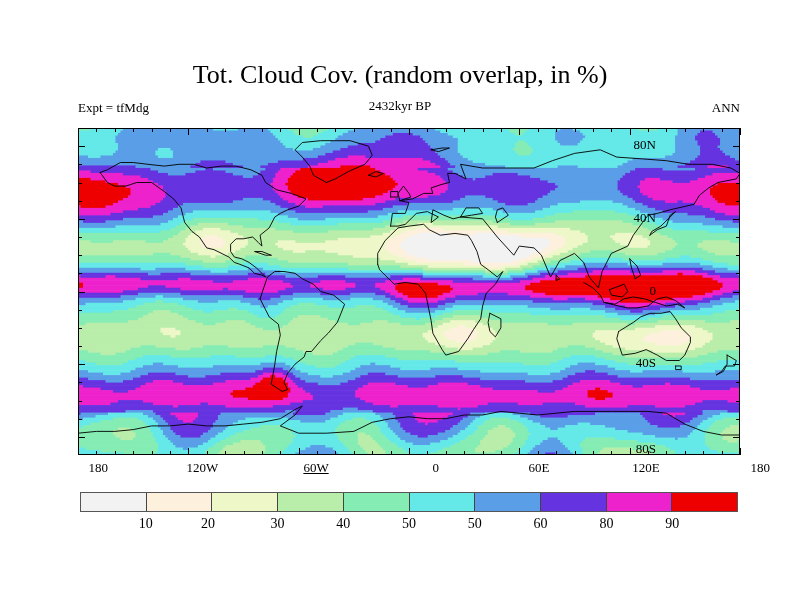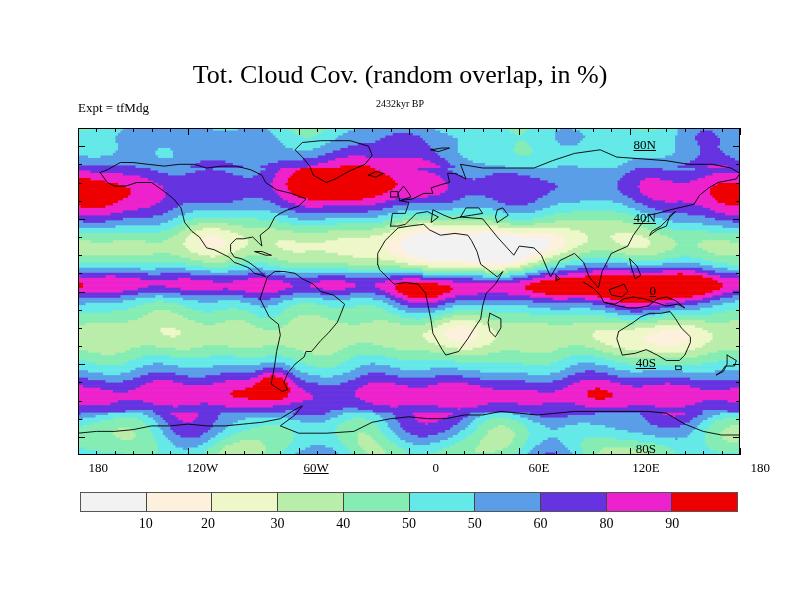--- a/index.html
+++ b/index.html
@@ -3,46 +3,47 @@
 <meta charset="utf-8">
 <style>
   html,body{margin:0;padding:0;background:#ffffff;}
   body{width:800px;height:600px;overflow:hidden;
        font-family:"Liberation Serif","DejaVu Serif",serif;color:#000;}
   #page{position:relative;width:656px;height:600px;background:#fff;}
 
   .txt{position:absolute;white-space:nowrap;color:#000;}
   #title{left:0;top:60px;width:800px;text-align:center;font-size:26px;}
   #expt{left:78px;top:100px;font-size:13px;}
-  #date{left:0;top:98px;width:800px;text-align:center;font-size:10px;}
+  #date{left:0;top:98px;width:800px;text-align:center;font-size:13px;}
   #ann{left:0;top:100px;width:740px;text-align:right;font-size:13px;}
 
   #mapwrap{position:absolute;left:78px;top:128px;width:662px;height:327px;}
   #mapsvg{display:block;width:662px;height:327px;}
   #frame{position:absolute;left:78px;top:128px;width:662px;height:327px;
          border:1px solid #000;box-sizing:border-box;pointer-events:none;}
 
-  .ylab{position:absolute;right:0;width:70px;text-align:right;font-size:13px;text-decoration:underline;}
+  .ylab{position:absolute;right:0;width:70px;text-align:right;font-size:13px;}
   .xlab{position:absolute;top:460px;font-size:13px;text-align:right;width:60px;}
 
   #cbwrap{position:absolute;left:80px;top:492px;width:658px;height:20px;
           border:1px solid #555;box-sizing:border-box;display:flex;}
   #cbwrap div{flex:1 1 0;height:100%;border-right:1px solid #444;box-sizing:border-box;}
   #cbwrap div:last-child{border-right:none;}
   .cblab{position:absolute;top:516px;font-size:14px;text-align:center;width:40px;}
   .tickmark{position:absolute;background:#000;}
 </style>
 </head>
 <body>
 
 <div id="page">
 
   <div class="txt" id="title">Tot. Cloud Cov. (random overlap, in %)</div>
   <div class="txt" id="expt">Expt = tfMdg</div>
   <div class="txt" id="date">2432kyr BP</div>
+  <div class="txt" id="ann">ANN</div>
 
   <div id="mapwrap">
     <svg id="mapsvg" viewBox="0 0 662 327" preserveAspectRatio="none">
       <g id="field">
           <rect x="0.00" y="0.00" width="13.09" height="3.10" fill="#85edb4"></rect>
           <rect x="12.49" y="0.00" width="33.08" height="3.10" fill="#64e8e8"></rect>
           <rect x="44.97" y="0.00" width="90.53" height="3.10" fill="#5a9ee8"></rect>
           <rect x="134.90" y="0.00" width="25.58" height="3.10" fill="#64e8e8"></rect>
           <rect x="159.88" y="0.00" width="30.58" height="3.10" fill="#5a9ee8"></rect>
           <rect x="189.86" y="0.00" width="20.58" height="3.10" fill="#64e8e8"></rect>

